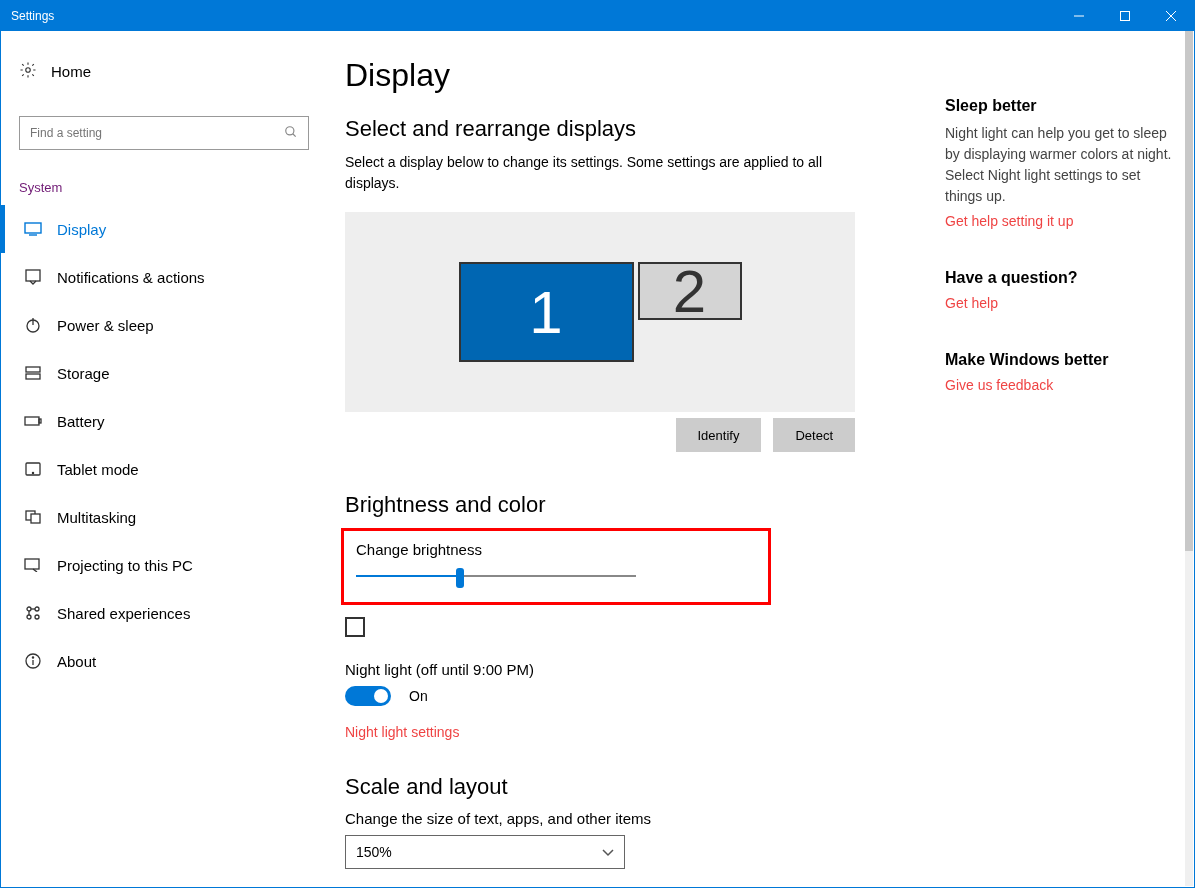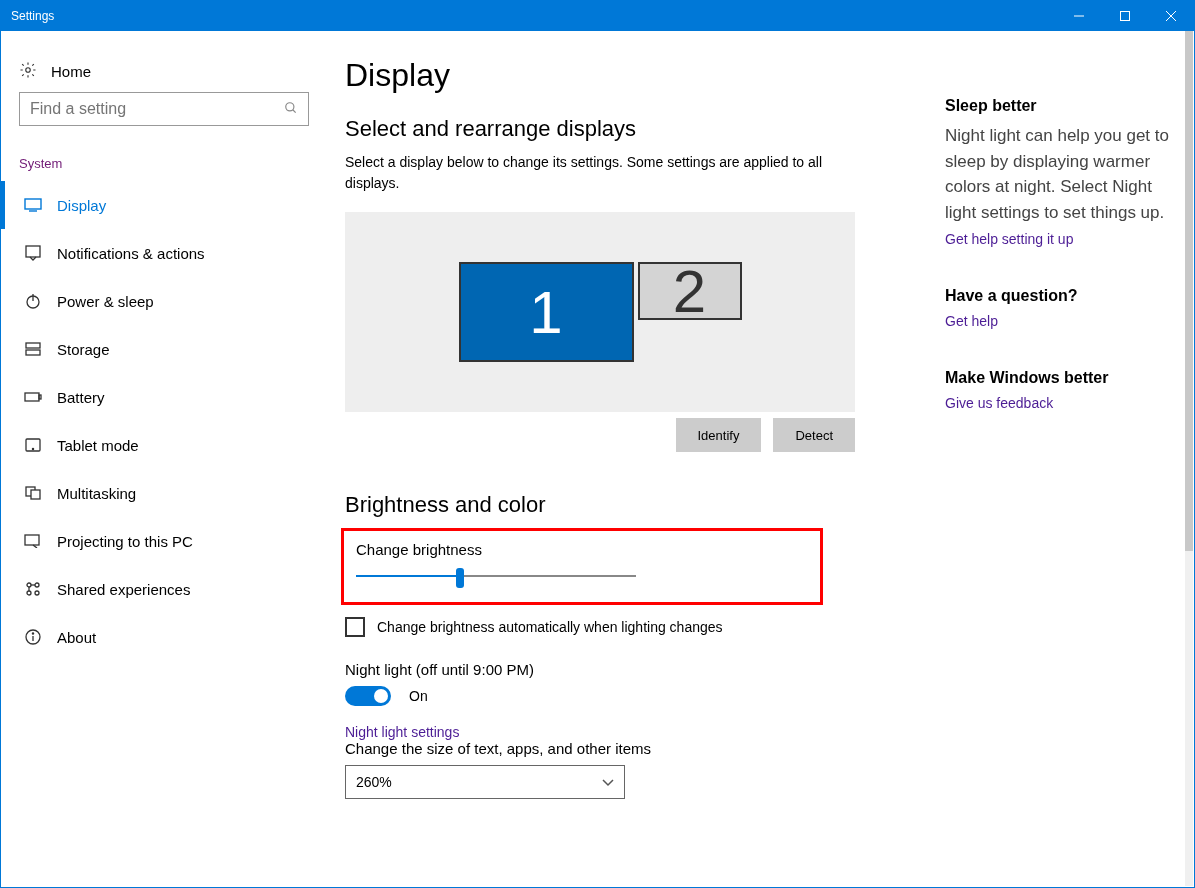--- a/index.html
+++ b/index.html
@@ -9,24 +9,24 @@
   .titlebar { height: 30px; background: #0078d7; color: #fff; display: flex; align-items: center; padding-left: 10px; font-size: 12px; }
   .titlebar .spacer { flex: 1; }
   .tbtn { width: 46px; height: 30px; display: flex; align-items: center; justify-content: center; cursor: default; }
   .tbtn svg { display:block; }
 
   
   .main { display: flex; height: calc(100% - 30px); }
 
   
   .sidebar { width: 318px; padding-top: 24px; }
-  .home-row { display:flex; align-items:center; padding: 6px 0 6px 18px; font-size:15px; margin-bottom: 4px; }
+  .home-row { display:flex; align-items:center; padding: 6px 0 6px 18px; font-size:15px; margin-bottom: 28px; }
   .home-row .icon { margin-right: 14px; }
   .searchbox { margin: 0 14px 0 18px; width: 290px; height: 34px; border: 1px solid #999; display:flex; align-items:center; padding: 0 10px; }
-  .searchbox input { border:none; outline:none; flex:1; font-size:16px; color:#14532d; background:transparent; }
+  .searchbox input { border:none; outline:none; flex:1; font-size:12px; color:#14532d; background:transparent; }
   .group-label { color:#701a75; font-size:13px; padding: 30px 0 10px 18px; }
   .navitem { display:flex; align-items:center; height:48px; padding-left:18px; font-size:15px; cursor:default; border-left:4px solid transparent; }
   .navitem.active { color:#0078d7; border-left:4px solid #0078d7; }
   .navitem .icon { width:20px; height:20px; margin-right:14px; display:flex; align-items:center; justify-content:center; }
 
   
   .content { flex:1; padding: 26px 20px 0 26px; display:flex; overflow:hidden; }
   .center { width: 570px; }
   .right { flex:1; padding-left: 30px; padding-top: 40px; }
 
@@ -34,39 +34,39 @@
   h2.section { font-weight:400; font-size:22px; margin-bottom: 10px; }
   .help { line-height:1.5; margin: 6px 0 18px 0; }
 
   .display-arrange { width:510px; height:200px; background:#eee; display:flex; align-items:center; justify-content:center; position:relative; }
   .monitor { border:2px solid #333; display:flex; align-items:center; justify-content:center; font-size:60px; font-family:"Segoe UI Light","Segoe UI",sans-serif; font-weight:200; color:#fff; }
   .mon1 { width:175px; height:100px; background:#0066b2; margin-right:4px; }
   .mon2 { width:104px; height:58px; background:#d4d4d4; color:#333; align-self:flex-start; margin-top:50px; }
   .btnrow { width:510px; display:flex; justify-content:flex-end; gap:12px; margin-top:6px; }
   .btnrow button { height:34px; padding:0 22px; background:#ccc; border:none; font-size:13px; }
 
-  .highlight { border:3px solid red; padding: 10px 12px 16px 12px; width:482px; margin: 4px 0 12px -4px; }
+  .highlight { border:3px solid red; padding: 10px 12px 16px 12px; width:430px; margin: 4px 0 12px -4px; }
   .subh { font-size:15px; margin-bottom: 8px; }
 
   .slider { width:280px; height:20px; position:relative; }
   .track { position:absolute; top:9px; height:2px; width:100%; background:#888; }
   .track-fill { position:absolute; top:9px; height:2px; background:#0078d7; }
   .thumb { position:absolute; top:2px; width:8px; height:20px; border-radius:3px; background:#0078d7; transform:translateX(-4px); }
 
   .checkbox-row { display:flex; align-items:center; gap:12px; margin-bottom: 24px; }
   .checkbox { width:20px; height:20px; border:2px solid #333; }
 
   .toggle-row { display:flex; align-items:center; gap:18px; margin: 8px 0 18px 0; }
   .toggle { width:46px; height:20px; border-radius:10px; background:#0078d7; position:relative; }
   .toggle .knob { position:absolute; right:3px; top:3px; width:14px; height:14px; background:#fff; border-radius:50%; }
 
-  a.link { color:#4c1d95; text-decoration:none; display:inline-block; }
+  a.link { color:#ef4444; text-decoration:none; display:inline-block; }
 
   .right h3 { font-size:16px; font-weight:600; margin-bottom:8px; }
-  .right p { font-size:17px; color:#444; line-height:1.5; margin-bottom:6px; }
+  .right p { font-size:14px; color:#444; line-height:1.5; margin-bottom:6px; }
   .right .block { margin-bottom: 40px; }
 
   .select { width:280px; height:34px; border:1px solid #666; display:flex; align-items:center; justify-content:space-between; padding:0 10px; margin-top:8px; font-size:14px; }
 
   .scrollbar { position:absolute; right:1px; top:30px; bottom:1px; width:8px; background:#f0f0f0; }
   .scrollbar .handle { width:100%; height:520px; background:#c8c8c8; }
 </style>
 </head>
 <body>
 
@@ -237,35 +237,35 @@
         <div class="subh">Change brightness</div>
         <div class="slider">
           <div class="track"></div>
           <div class="track-fill" id="bright-fill" style="width: 37%;"></div>
           <div class="thumb" id="bright-thumb" style="left: 37%;"></div>
         </div>
       </div>
 
       <div class="checkbox-row">
         <div class="checkbox"></div>
-        <span>Change brightness automatically when lighting changes</span>
       </div>
 
       <div class="subh">Night light (off until 9:00 PM)</div>
       <div class="toggle-row">
         <div class="toggle">
             <div class="knob"></div>
           </div>
         <span>On</span>
       </div>
       <a class="link">Night light settings</a>
 
+      <h2 class="section" style="margin-top:34px">Scale and layout</h2>
       <div class="subh">Change the size of text, apps, and other items</div>
       <div class="select">
-        <span>260%</span>
+        <span>150%</span>
         <span><svg width="12" height="8" viewBox="0 0 12 8" fill="none" stroke="#555" stroke-width="1.5">
               <path d="M1 1l5 5 5-5"></path>
             </svg></span>
       </div>
     </div>
 
     <div class="right">
       <div class="block">
         <h3>Sleep better</h3>
         <p>Night light can help you get to sleep by displaying warmer colors at night. Select Night light settings to set things up.</p>

